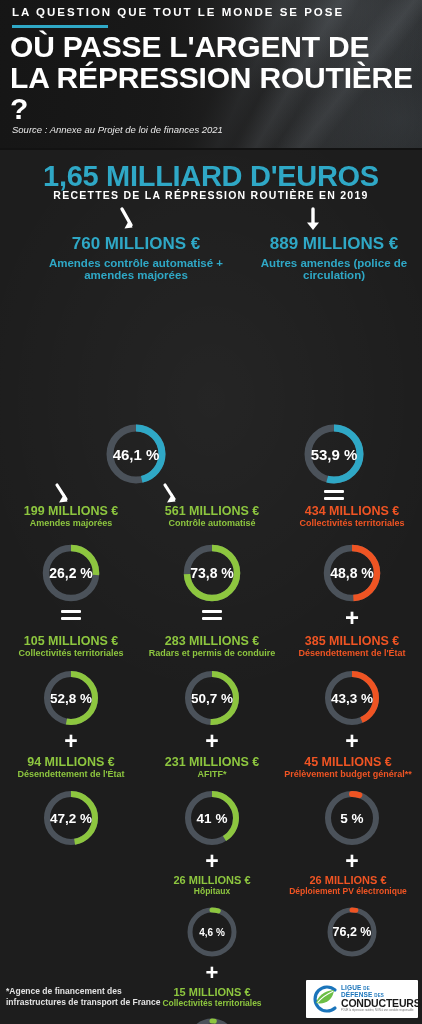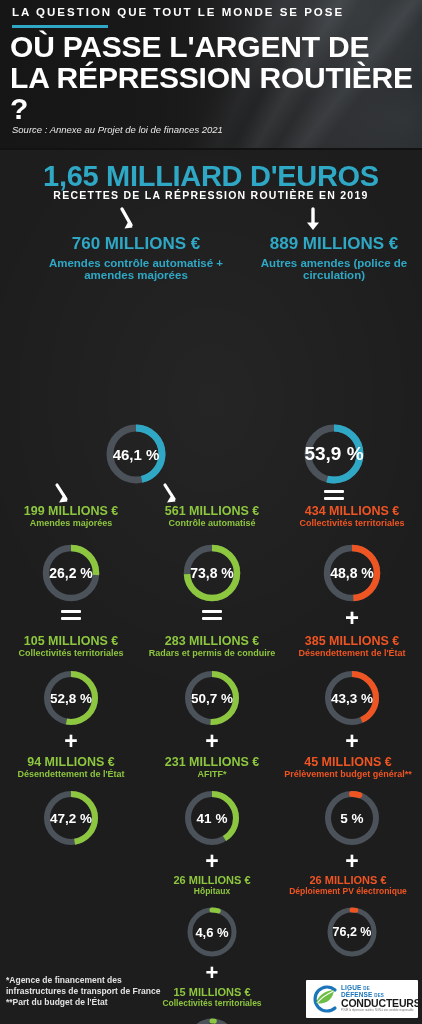--- a/index.html
+++ b/index.html
@@ -169,21 +169,21 @@
 
     <div class="node t-teal sz-lg" style="left:246px;top:84px;width:176px;">
       <div class="amount">889 MILLIONS €</div>
       <div class="caption" style="width:160px;margin:3px auto 0;">Autres amendes (police de circulation)</div>
     </div>
     <div class="donut" style="left:302px;top:272px;width:64px;height:64px;">
       <svg width="64" height="64" viewBox="0 0 64 64">
         <circle cx="32" cy="32" r="26" fill="none" stroke="#4b525a" stroke-width="7"></circle>
         <circle cx="32" cy="32" r="26" fill="none" stroke="#2fa8c6" stroke-width="7" stroke-dasharray="88.1 150.6" transform="rotate(-90 32 32)"></circle>
       </svg>
-      <div class="pct" style="font-size:19px;">53,9 %</div>
+      <div class="pct" style="font-size:15px;">53,9 %</div>
     </div>
 
     <div class="arrow" style="left:52px;top:332px;">
       <svg width="24" height="26" viewBox="0 0 24 26">
           <path d="M5 3 L14 17" stroke="#fff" stroke-width="3.2" fill="none" stroke-linecap="round"></path>
           <path d="M7 20.5 L15.5 19.5 L12.5 11.5 Z" fill="#fff"></path>
         </svg>
     </div>
     <div class="arrow" style="left:160px;top:332px;">
       <svg width="24" height="26" viewBox="0 0 24 26">
@@ -321,21 +321,21 @@
 
     <div class="node t-green sz-sm" style="left:146px;top:724px;width:132px;">
       <div class="amount">26 MILLIONS €</div>
       <div class="caption">Hôpitaux</div>
     </div>
     <div class="donut" style="left:185px;top:755px;width:54px;height:54px;">
       <svg width="54" height="54" viewBox="0 0 54 54">
         <circle cx="27" cy="27" r="22" fill="none" stroke="#4b525a" stroke-width="5"></circle>
         <circle cx="27" cy="27" r="22" fill="none" stroke="#8dc63f" stroke-width="5" stroke-dasharray="6.4 131.8" stroke-linecap="round" transform="rotate(-90 27 27)"></circle>
       </svg>
-      <div class="pct" style="font-size:13px;">4,6 %</div>
+      <div class="pct" style="font-size:10px;">4,6 %</div>
     </div>
     <div class="op" style="left:202px;top:812px;width:20px;font-size:22px;">+</div>
 
     <div class="node t-orange sz-sm" style="left:274px;top:724px;width:148px;">
       <div class="amount">26 MILLIONS €</div>
       <div class="caption">Déploiement PV électronique</div>
     </div>
     <div class="donut" style="left:325px;top:755px;width:54px;height:54px;">
       <svg width="54" height="54" viewBox="0 0 54 54">
         <circle cx="27" cy="27" r="22" fill="none" stroke="#4b525a" stroke-width="5"></circle>
@@ -352,21 +352,20 @@
       <svg width="54" height="54" viewBox="0 0 54 54">
         <circle cx="27" cy="27" r="22" fill="none" stroke="#4b525a" stroke-width="5"></circle>
         <circle cx="27" cy="27" r="22" fill="none" stroke="#8dc63f" stroke-width="5" stroke-dasharray="2.4 135.8" stroke-linecap="round" transform="rotate(-90 27 27)"></circle>
       </svg>
       <div class="pct" style="font-size:12.5px;">1,7 %</div>
     </div>
 
     <div class="footnotes">
       <div>*Agence de financement des</div>
       <div>infrastructures de transport de France</div>
-      <div>**Part du budget de l'État</div>
     </div>
 
     <div class="logo">
       <div class="logo-mark">
         <svg width="30" height="30" viewBox="0 0 30 30">
           <path d="M26 6 A12 12 0 1 0 26 24" fill="none" stroke="#1b75bb" stroke-width="3.2" stroke-linecap="round"></path>
           <path d="M7 19 C10 9, 20 6, 25 6 C24 16, 16 21, 7 19 Z" fill="#6cbe45"></path>
           <path d="M8.5 18.6 C13 13, 19 9.5, 24.2 7.2" fill="none" stroke="#ffffff" stroke-width="1.1"></path>
         </svg>
       </div>

